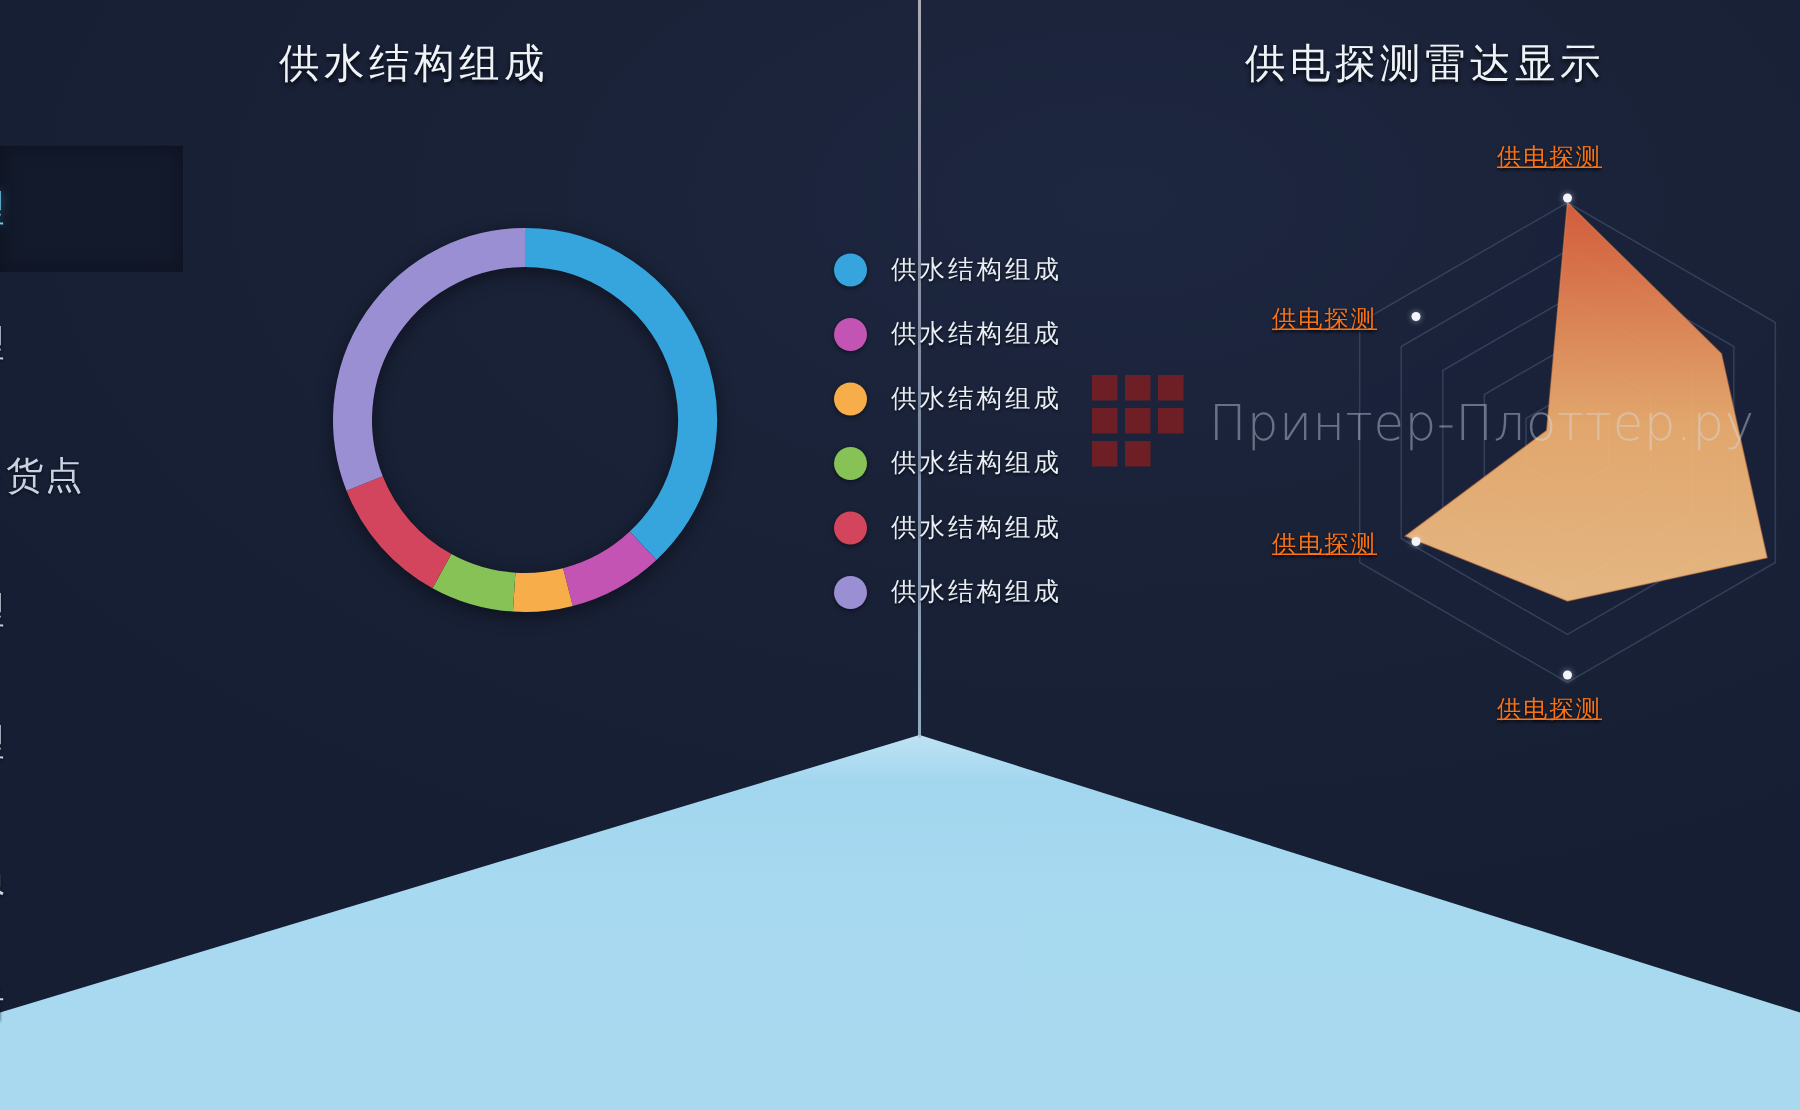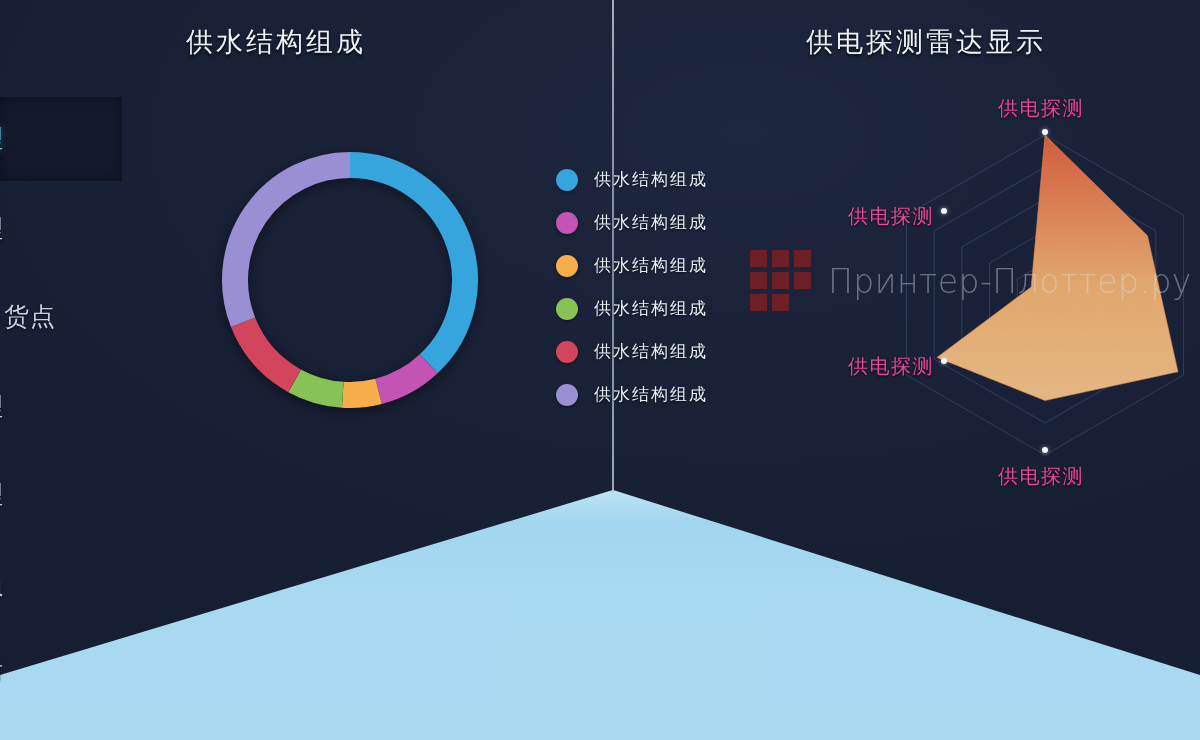--- a/index.html
+++ b/index.html
@@ -46,47 +46,47 @@
     z-index:5;
   }
 
   
   .panel-title {
     position:absolute; font-size:27px; color:#eef3f8; letter-spacing:3px;
     text-shadow:0 2px 3px rgba(0,0,0,.8);
     white-space:nowrap;
   }
   #title-left { left:186px; top:24px; }
-  #title-right { left:806px; top:24px;text-align:right; }
+  #title-right { left:830px; top:24px;text-align:right; }
   #title-bottom { left:186px; top:558px; z-index:2; }
 
   
   .donut-wrap { position:absolute; left:205px; top:135px; width:290px; height:290px; }
   .donut-wrap svg { display:block; filter:drop-shadow(0 3px 6px rgba(0,0,0,.45)); }
 
   
   .legend { position:absolute; left:556px; top:158px; z-index:7; }
   .legend-row { display:flex; align-items:center; height:43px; }
   .legend-dot { width:22px; height:22px; border-radius:50%; flex:0 0 22px;
      box-shadow:0 1px 3px rgba(0,0,0,.5); }
   .legend-label { margin-left:16px; font-size:17px; color:#e9eff6; letter-spacing:2px;
      text-shadow:0 1px 2px rgba(0,0,0,.7); white-space:nowrap; }
 
   
   .radar-wrap { position:absolute; left:830px; top:95px; width:370px; height:400px; }
   .radar-wrap svg { display:block; overflow:visible; }
   .radar-label {
-    position:absolute; font-size:20px; color:#ec4899; letter-spacing:1.5px;
-    text-shadow:0 1px 2px rgba(0,0,0,.8); white-space:nowrap;
+    position:absolute; font-size:16px; color:#f97316; letter-spacing:1.5px;
+    text-shadow:0 1px 2px rgba(0,0,0,.8); white-space:nowrap;text-decoration:underline;
   }
   .radar-axdot { position:absolute; width:6px; height:6px; border-radius:50%;
     background:#f2f6fa; box-shadow:0 0 4px rgba(255,255,255,.5); }
 
   
-  .watermark { position:absolute; left:750px; top:250px; display:flex; align-items:center; z-index:8;text-align:center; }
+  .watermark { position:absolute; left:728px; top:250px; display:flex; align-items:center; z-index:8;text-align:center; }
   .wm-grid { width:62px; height:62px; display:grid; grid-template-columns:repeat(3,17px);
      grid-template-rows:repeat(3,17px); gap:5px; }
   .wm-cell { background:#7d1f22; opacity:.85; }
   .wm-cell.blank { background:transparent; }
   .wm-text { margin-left:16px; font-size:33px; color:rgba(215,225,235,.42);
      letter-spacing:.5px; white-space:nowrap; font-family:"DejaVu Sans", sans-serif; font-weight:300; }
 
   
   .chevron {
     position:absolute; left:0; top:487px; width:1200px; height:253px; z-index:3;

